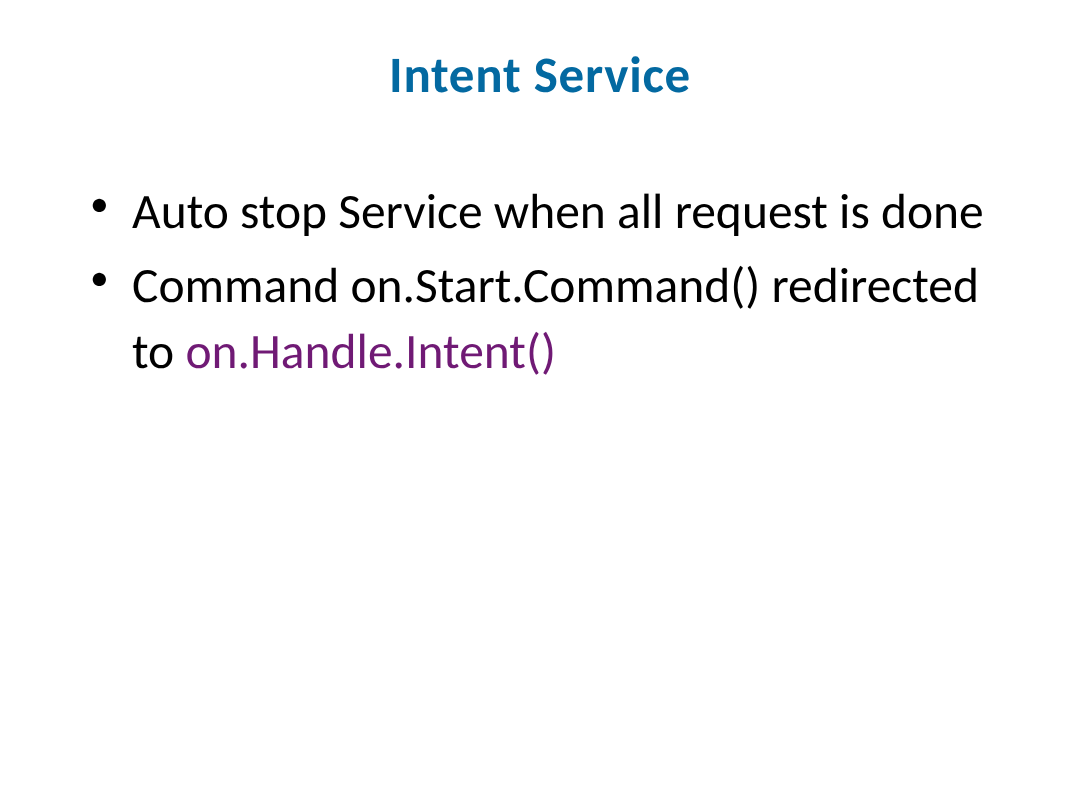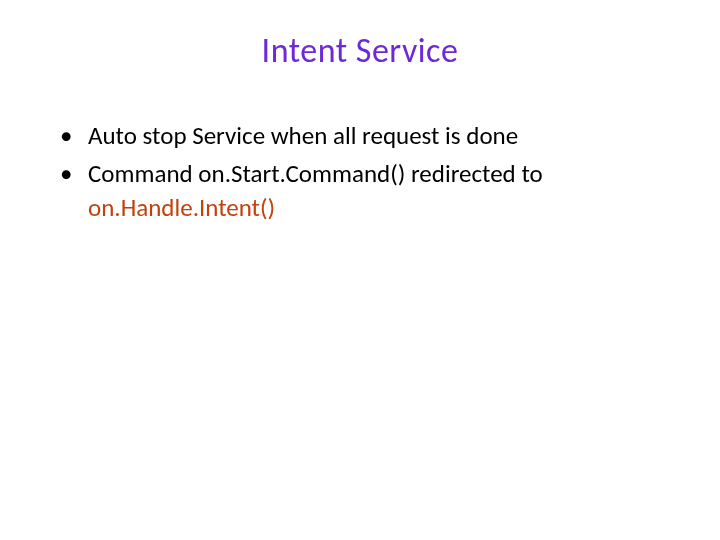--- a/index.html
+++ b/index.html
@@ -6,47 +6,47 @@
     html, body { width: 720px; height: 540px; }
     body {
       font-family: Calibri, "Segoe UI", Arial, sans-serif;
       background: #fff;
       color: #000;
       padding: 30px 40px 40px 40px;
     }
     .title {
       text-align: center;
       font-size: 34px;
-      font-weight: 400;
-      color: #6d28d9;
+      font-weight: 700;
+      color: #0369a1;
       margin-bottom: 48px;
       letter-spacing: 0.5px;
     }
     ul.bullets {
       list-style: none;
       padding-left: 20px;
     }
     ul.bullets li {
       position: relative;
-      font-size: 25px;
+      font-size: 33px;
       line-height: 1.35;
       color: #000;
       padding-left: 28px;
       margin-bottom: 4px;
     }
     ul.bullets li::before {
       content: "•";
       position: absolute;
       left: 0;
       top: 0;
       color: #000;
       font-size: 25px;
       line-height: 1.35;
     }
-    .red { color: #c2410c; }
+    .red { color: #701a75; }
   </style>
 </head>
 <body>
 
 <h1 class="title">Intent Service</h1>
 
 <ul class="bullets">
   <li>
     <span>Auto stop Service when all request is done</span>
   </li>

